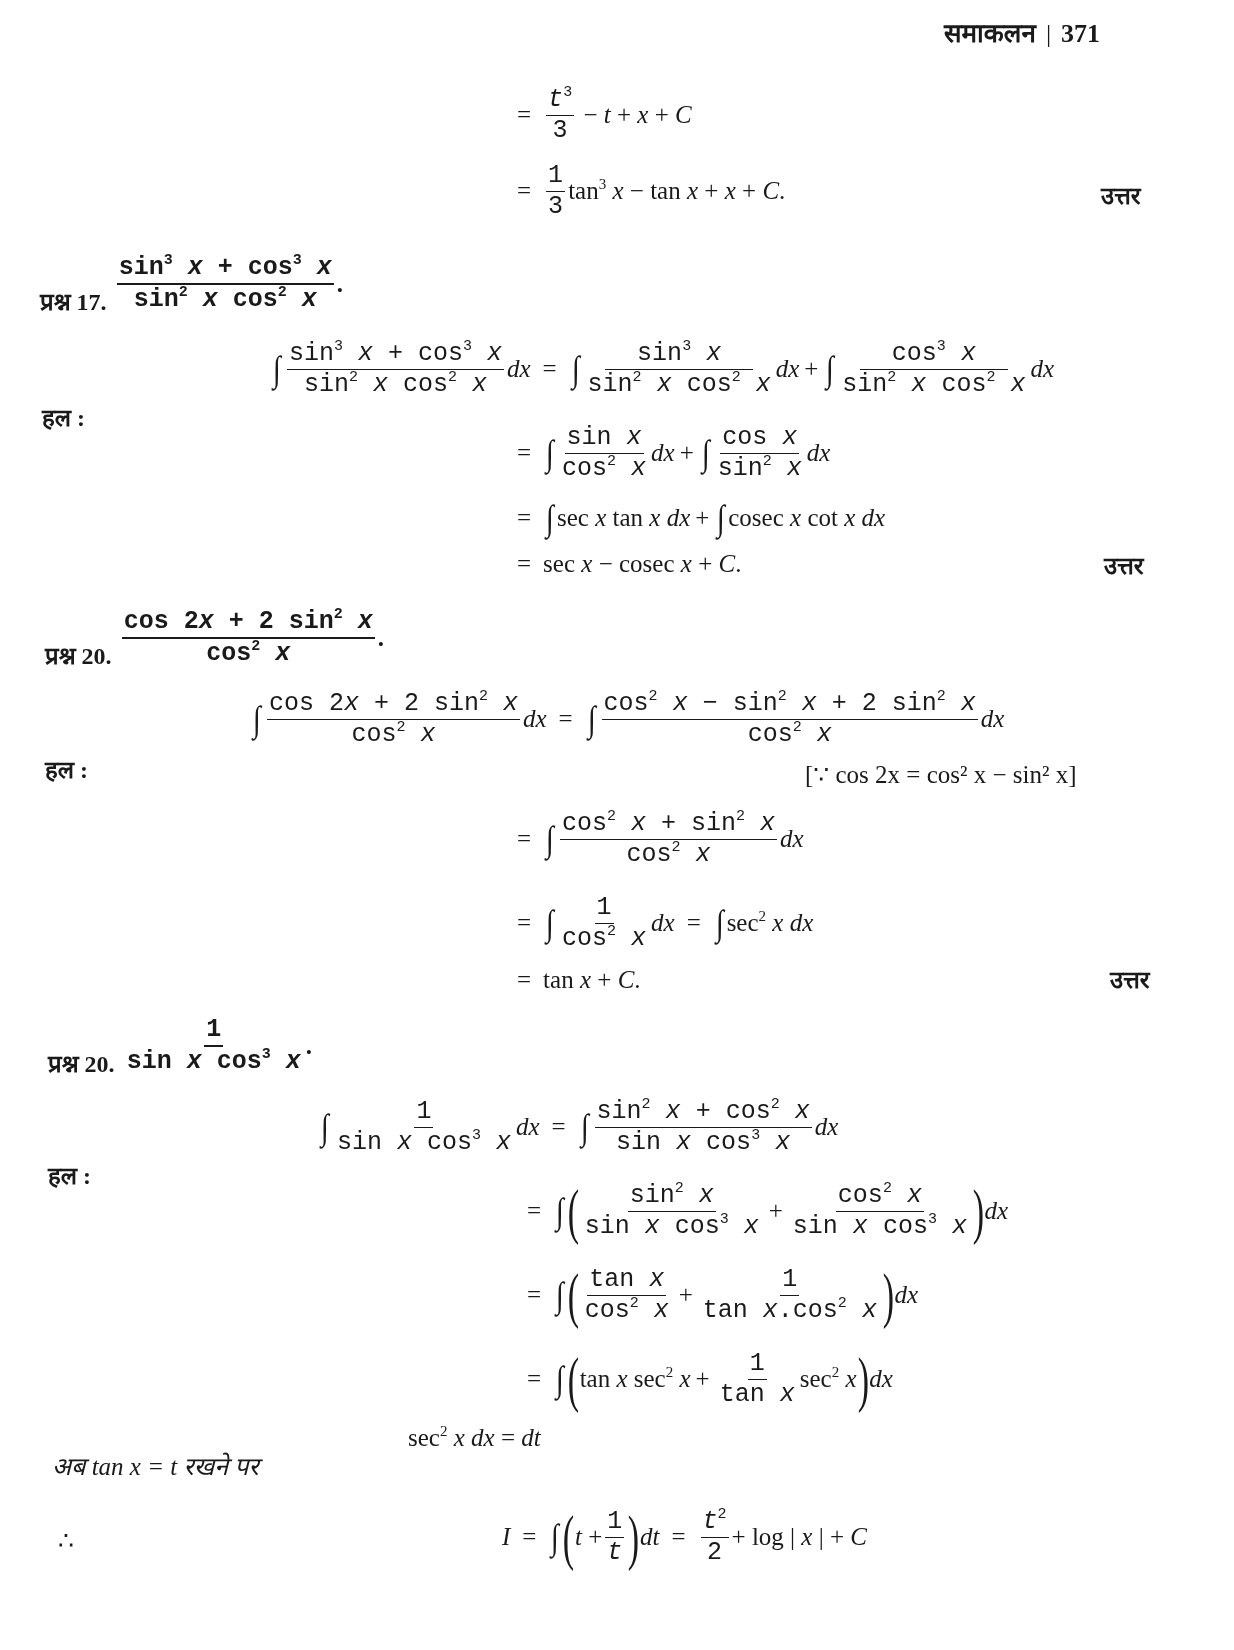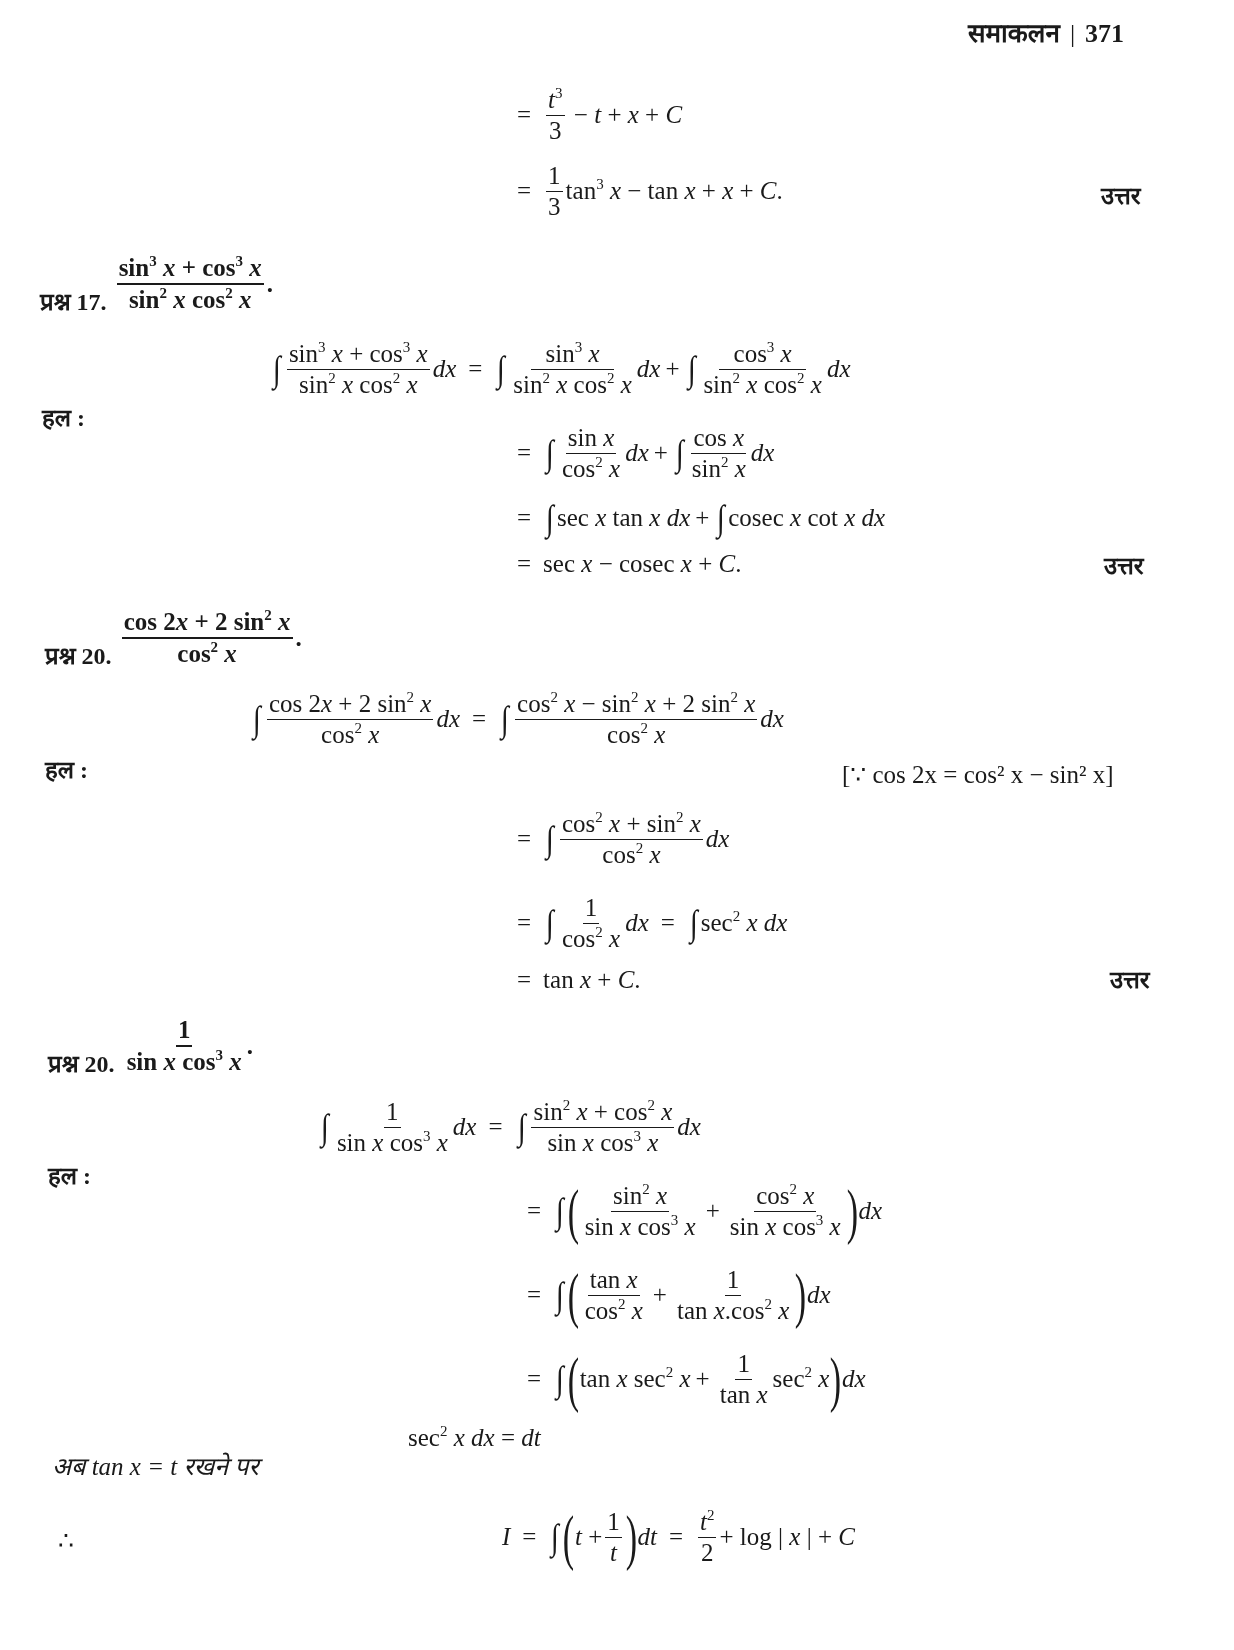--- a/index.html
+++ b/index.html
@@ -1,25 +1,25 @@
 <!DOCTYPE html>
 <html><head>
 <meta charset="utf-8">
 <style>
   html, body { margin:0; padding:0; background:#ffffff; }
   body { width:1234px; height:1650px; position:relative; overflow:hidden;
          font-family:"Liberation Serif", "DejaVu Serif", serif; color:#1a1a1a; }
   .abs { position:absolute; white-space:nowrap; }
-  .hdr { font-size:26px; font-weight:bold;margin-left:24px; }
+  .hdr { font-size:26px; font-weight:bold; }
   .hdr .sep { margin:0 10px; font-weight:normal; }
   .lbl { font-size:24px; font-weight:bold;margin-top:34px; }
   .ans { font-size:24px; font-weight:bold;margin-left:16px; }
   .m { font-size:25px; display:flex; align-items:center; }
   .m i, .v { font-style:italic; }
-  .frac { display:inline-flex; flex-direction:column; align-items:center; vertical-align:middle; margin:0 3px; }
+  .frac { display:inline-flex; flex-direction:column; align-items:center; vertical-align:middle; margin:0 3px;font-family:Liberation Mono, monospace; }
   .frac .num { padding:0 2px 1px; border-bottom:1.6px solid #1a1a1a; line-height:1.1; }
   .frac .den { padding:1px 2px 0; line-height:1.1; }
   .b .frac .num { border-bottom-width:2px; }
   .b { font-weight:bold; }
   .int { font-size:36px; font-style:normal; transform:scaleX(0.8); display:inline-block; margin:0 2px; line-height:1; }
   .paren { font-size:62px; font-weight:100; display:inline-block; transform:scaleX(0.55); line-height:1; margin:0 -4px; }
   sup { font-size:15px; vertical-align:10px; line-height:0; }
   .eq { margin:0 12px; }
   .op { margin:0 5px; }
   .note { font-size:25px; }
@@ -127,21 +127,21 @@
     </span>
     <i>dx</i>
   <span class="eq">=</span>
     <span class="int">∫</span>
   <span class="frac">
       <span class="num">cos<sup>2</sup> <i>x</i> − sin<sup>2</sup> <i>x</i> + 2 sin<sup>2</sup> <i>x</i></span>
       <span class="den">cos<sup>2</sup> <i>x</i></span>
     </span>
     <i>dx</i>
 </div>
-<div class="abs note" style="left:842px; top:760px;">[∵ cos 2x = cos² x − sin² x]</div>
+<div class="abs note" style="left:805px; top:760px;">[∵ cos 2x = cos² x − sin² x]</div>
 <div class="abs m" style="left:505px; top:810px;">
   <span class="eq">=</span>
     <span class="int">∫</span>
   <span class="frac">
       <span class="num">cos<sup>2</sup> <i>x</i> + sin<sup>2</sup> <i>x</i></span>
       <span class="den">cos<sup>2</sup> <i>x</i></span>
     </span>
     <i>dx</i>
 </div>
 <div class="abs m" style="left:505px; top:894px;">

